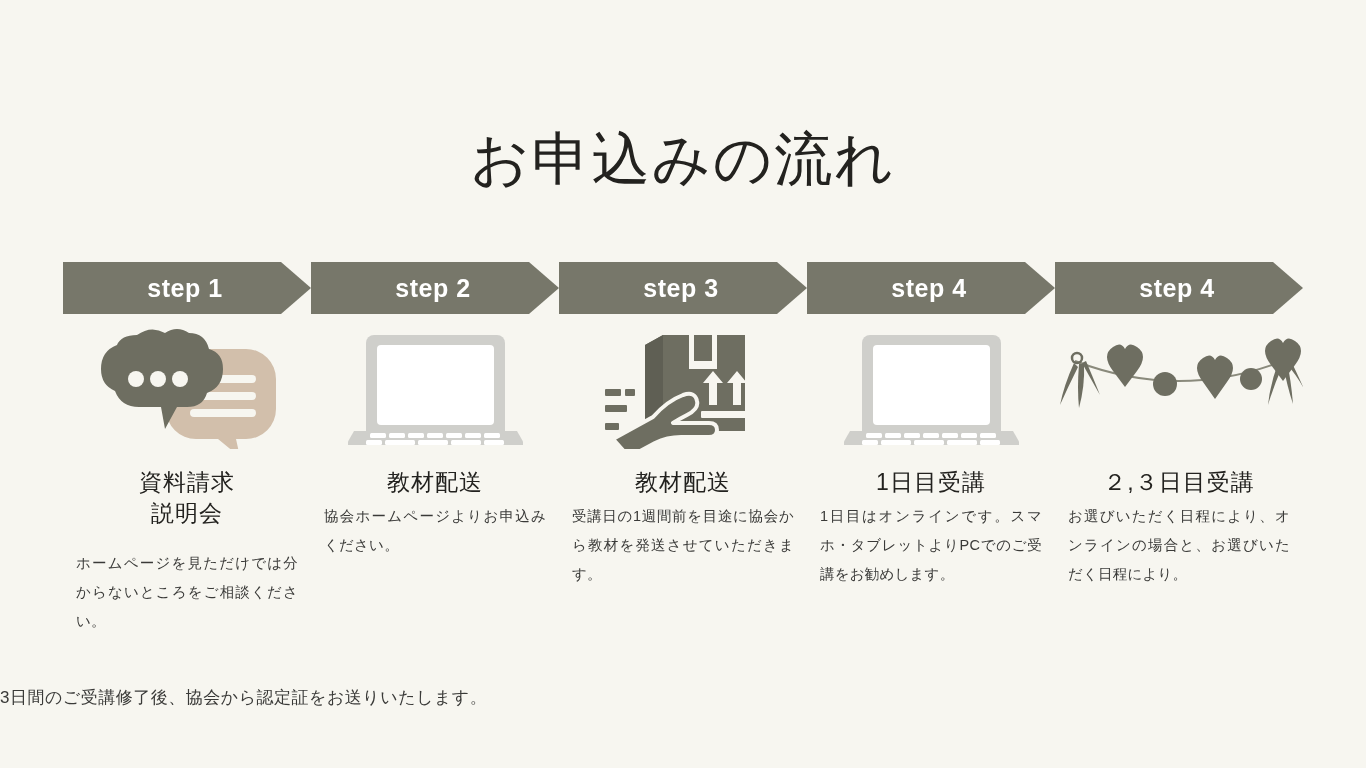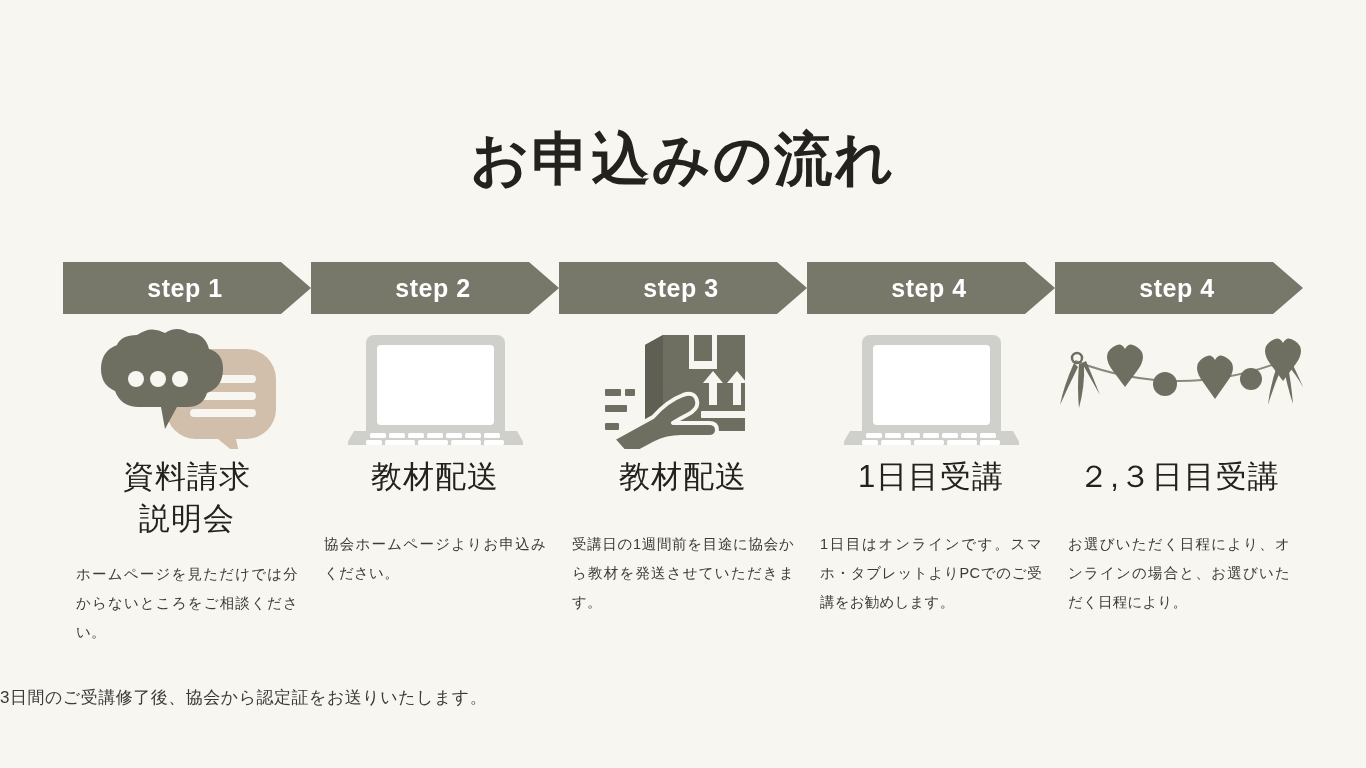--- a/index.html
+++ b/index.html
@@ -21,21 +21,21 @@
     position: absolute;
     top: 92px;
     left: 0;
     width: 1366px;
     text-align: center;
     font-family: "Liberation Serif", "DejaVu Serif", serif;
     font-size: 58px;
     line-height: 1.1;
     letter-spacing: 2px;
     color: #23221f;
-    font-weight: 700;
+    font-weight: 400;
     margin-top: 36px;
   }
 
   
   .steps {
     position: absolute;
     top: 262px;
     left: 63px;
     width: 1240px;
     display: flex;
@@ -73,38 +73,38 @@
     width: 248px;
     display: flex;
     align-items: center;
     justify-content: center;
     margin-top: 8px;
   }
   .step-icon svg { display: block; }
 
   
   .step-heading {
-    font-size: 31px;
+    font-size: 23px;
     line-height: 1.35;
     color: #23221f;
     text-align: center;
-    margin-top: 2px;
+    margin-top: 13px;
     letter-spacing: 1px;
     white-space: pre-line;
   }
 
   
   .step-desc {
     font-size: 14.5px;
     line-height: 2.0;
     color: #3a3a38;
     text-align: justify;
     text-justify: inter-character;
     width: 222px;
-    margin-top: 32px;
+    margin-top: 4px;
     letter-spacing: 0.2px;
   }
 
   
   .step-col.first .step-desc { margin-top: 20px; }
 
   
   .footer-note {
     position: absolute;
     top: 686px;

